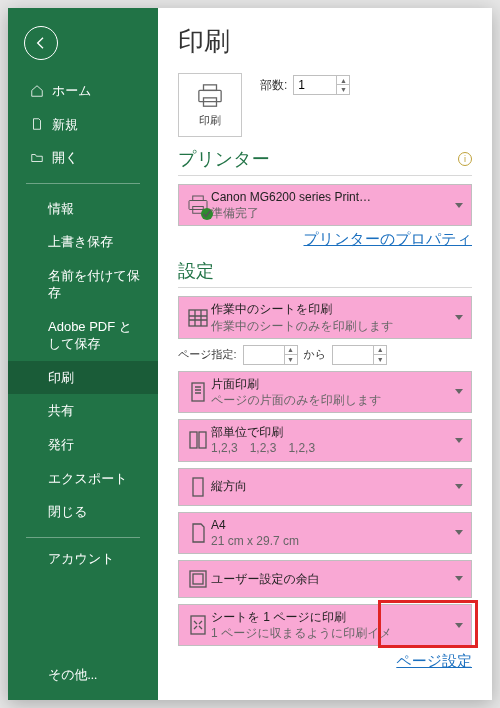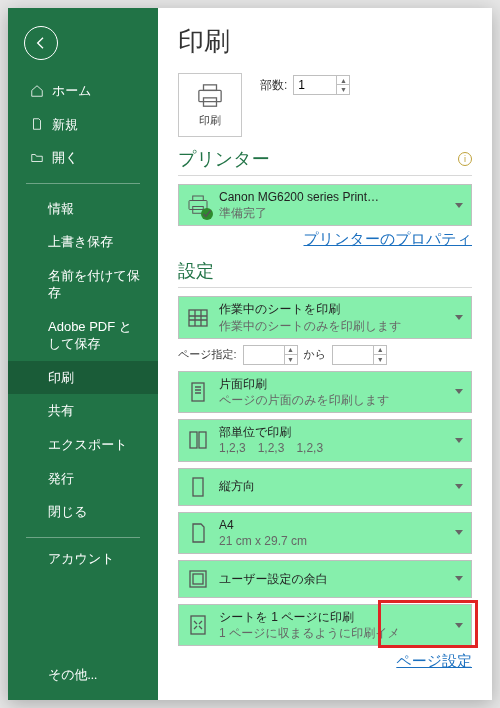--- a/index.html
+++ b/index.html
@@ -30,21 +30,21 @@
   .copies { display: flex; align-items: center; gap: 6px; font-size: 12px; margin-top: 2px; }
   .spin { display: inline-flex; align-items: stretch; border: 1px solid #bfbfbf; height: 20px; }
   .spin input { width: 42px; border: none; padding: 0 4px; font-size: 12px; outline: none; }
   .spin .arrows { display: flex; flex-direction: column; border-left: 1px solid #bfbfbf; }
   .spin .arrows span { width: 12px; height: 10px; display: flex; align-items: center; justify-content: center; font-size: 7px; color: #666; cursor: pointer; }
   .spin .arrows span:first-child { border-bottom: 1px solid #bfbfbf; }
 
   .section-h { color: #217346; font-size: 18px; font-weight: 400; border-bottom: 1px solid #d8d8d8; padding-bottom: 4px; margin: 10px 0 8px; display: flex; align-items: center; justify-content: space-between; }
   .info-ic { width: 14px; height: 14px; border: 1px solid #bfa23a; border-radius: 50%; color: #bfa23a; font-size: 9px; display: inline-flex; align-items: center; justify-content: center; }
 
-  .dd { border: 1px solid #bfbfbf; background: #86efac; display: flex; align-items: center; padding: 4px 6px; gap: 8px; cursor: pointer; position: relative; min-height: 38px; }
+  .dd { border: 1px solid #bfbfbf; background: #f9a8d4; display: flex; align-items: center; padding: 4px 6px; gap: 0; cursor: pointer; position: relative; min-height: 38px; }
   .dd .dd-icon { width: 26px; height: 26px; flex: 0 0 26px; display: flex; align-items: center; justify-content: center; }
   .dd .dd-icon svg { width: 24px; height: 24px; fill: none; stroke: #555; stroke-width: 1.3; }
   .dd .dd-text { flex: 1; font-size: 12px; line-height: 1.35; overflow: hidden; }
   .dd .dd-text .t1 { color: #222; white-space: nowrap; overflow: hidden; text-overflow: ellipsis; }
   .dd .dd-text .t2 { color: #666; font-size: 12px; white-space: nowrap; overflow: hidden; text-overflow: ellipsis; }
   .dd .caret { width: 0; height: 0; border-left: 4px solid transparent; border-right: 4px solid transparent; border-top: 5px solid #666; margin: 0 2px; }
   .stack > .dd { margin-bottom: 6px; }
   .stack > .dd:last-child { margin-bottom: 0; }
 
   .link-right { text-align: right; margin: 4px 0 8px; }
@@ -107,24 +107,24 @@
         <div class="nav-item no-icon">
             <span>Adobe PDF として保存</span>
           </div>
         <div class="nav-item no-icon active">
             <span>印刷</span>
           </div>
         <div class="nav-item no-icon">
             <span>共有</span>
           </div>
         <div class="nav-item no-icon">
+            <span>発行</span>
+          </div>
+        <div class="nav-item no-icon">
             <span>エクスポート</span>
-          </div>
-        <div class="nav-item no-icon">
-            <span>発行</span>
           </div>
         <div class="nav-item no-icon">
             <span>閉じる</span>
           </div>
       </div>
       <div class="nav-divider"></div>
       <div class="nav-item no-icon">
           <span>アカウント</span>
         </div>
       <div class="nav-spacer"></div>

